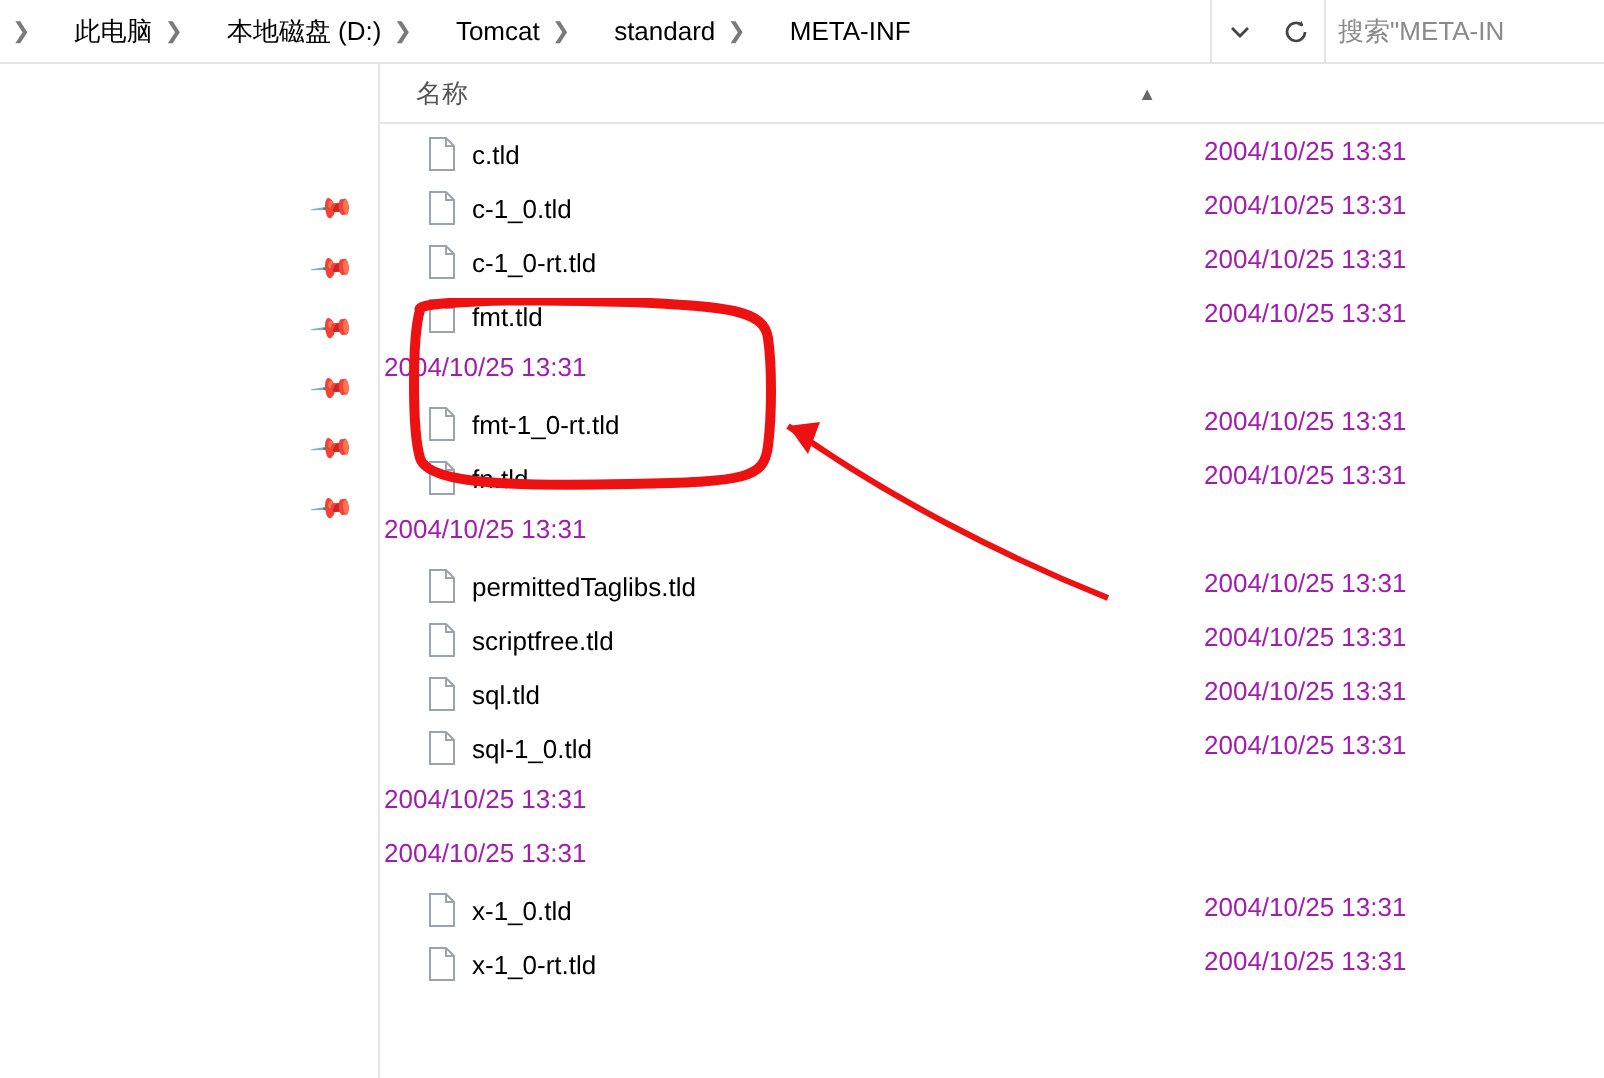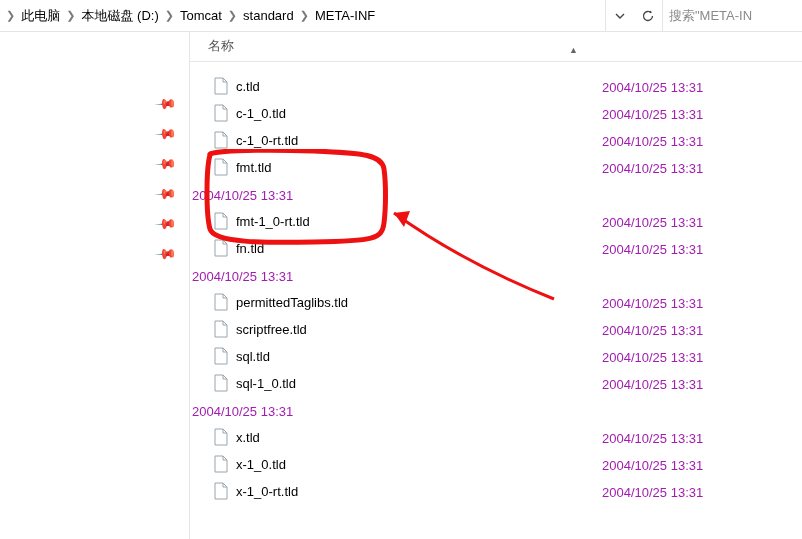--- a/index.html
+++ b/index.html
@@ -23,20 +23,21 @@
   .breadcrumbs {
     flex: 1;
     display: flex;
     align-items: center;
     padding-left: 4px;
   }
   .breadcrumbs .crumb {
     padding: 0 4px;
     line-height: 32px;
     white-space: nowrap;
+    margin-left: 16px;
   }
   .breadcrumbs .sep {
     color: #7a7a7a;
     padding: 0 2px;
     font-size: 11px;
   }
   .addr-controls {
     display: flex;
     align-items: center;
     border-left: 1px solid #e5e5e5;
@@ -84,31 +85,31 @@
   .cols {
     display: flex;
     height: 30px;
     border-bottom: 1px solid #e5e5e5;
     background: #fff;
   }
   .col {
     padding: 6px 10px;
     color: #555;
     display: flex;
-    align-items: flex-end;
+    align-items: center;
     gap: 4px;
   }
   .col-name { width: 410px; padding-left: 18px; }
   .col-date { flex: 1; }
   .sort-caret { font-size: 9px; color: #666; margin-left: auto; margin-right: 12px; }
   
   .rows { padding-top: 6px; }
   .row {
     display: flex;
-    align-items: flex-end;
+    align-items: flex-start;
     height: 27px;
   }
   .cell-name {
     width: 410px;
     padding-left: 24px;
     display: flex;
     align-items: center;
     gap: 8px;
   }
   .cell-date {
@@ -287,27 +288,20 @@
               <path d="M9 1v4h4" fill="none" stroke="#9aa4ad" stroke-width="1"></path>
             </svg>
             <span>sql-1_0.tld</span>
           </div>
           <div class="cell-date">2004/10/25 13:31</div>
         </div>
         <div class="row">
           <div class="cell-date">2004/10/25 13:31</div>
         </div>
         <div class="row">
-          <div class="cell-name">
-            <svg class="file-icon" viewBox="0 0 14 18">
-              <path d="M1 1h8l4 4v12H1z" fill="#fff" stroke="#9aa4ad" stroke-width="1"></path>
-              <path d="M9 1v4h4" fill="none" stroke="#9aa4ad" stroke-width="1"></path>
-            </svg>
-            <span>x.tld</span>
-          </div>
           <div class="cell-date">2004/10/25 13:31</div>
         </div>
         <div class="row">
           <div class="cell-name">
             <svg class="file-icon" viewBox="0 0 14 18">
               <path d="M1 1h8l4 4v12H1z" fill="#fff" stroke="#9aa4ad" stroke-width="1"></path>
               <path d="M9 1v4h4" fill="none" stroke="#9aa4ad" stroke-width="1"></path>
             </svg>
             <span>x-1_0.tld</span>
           </div>

